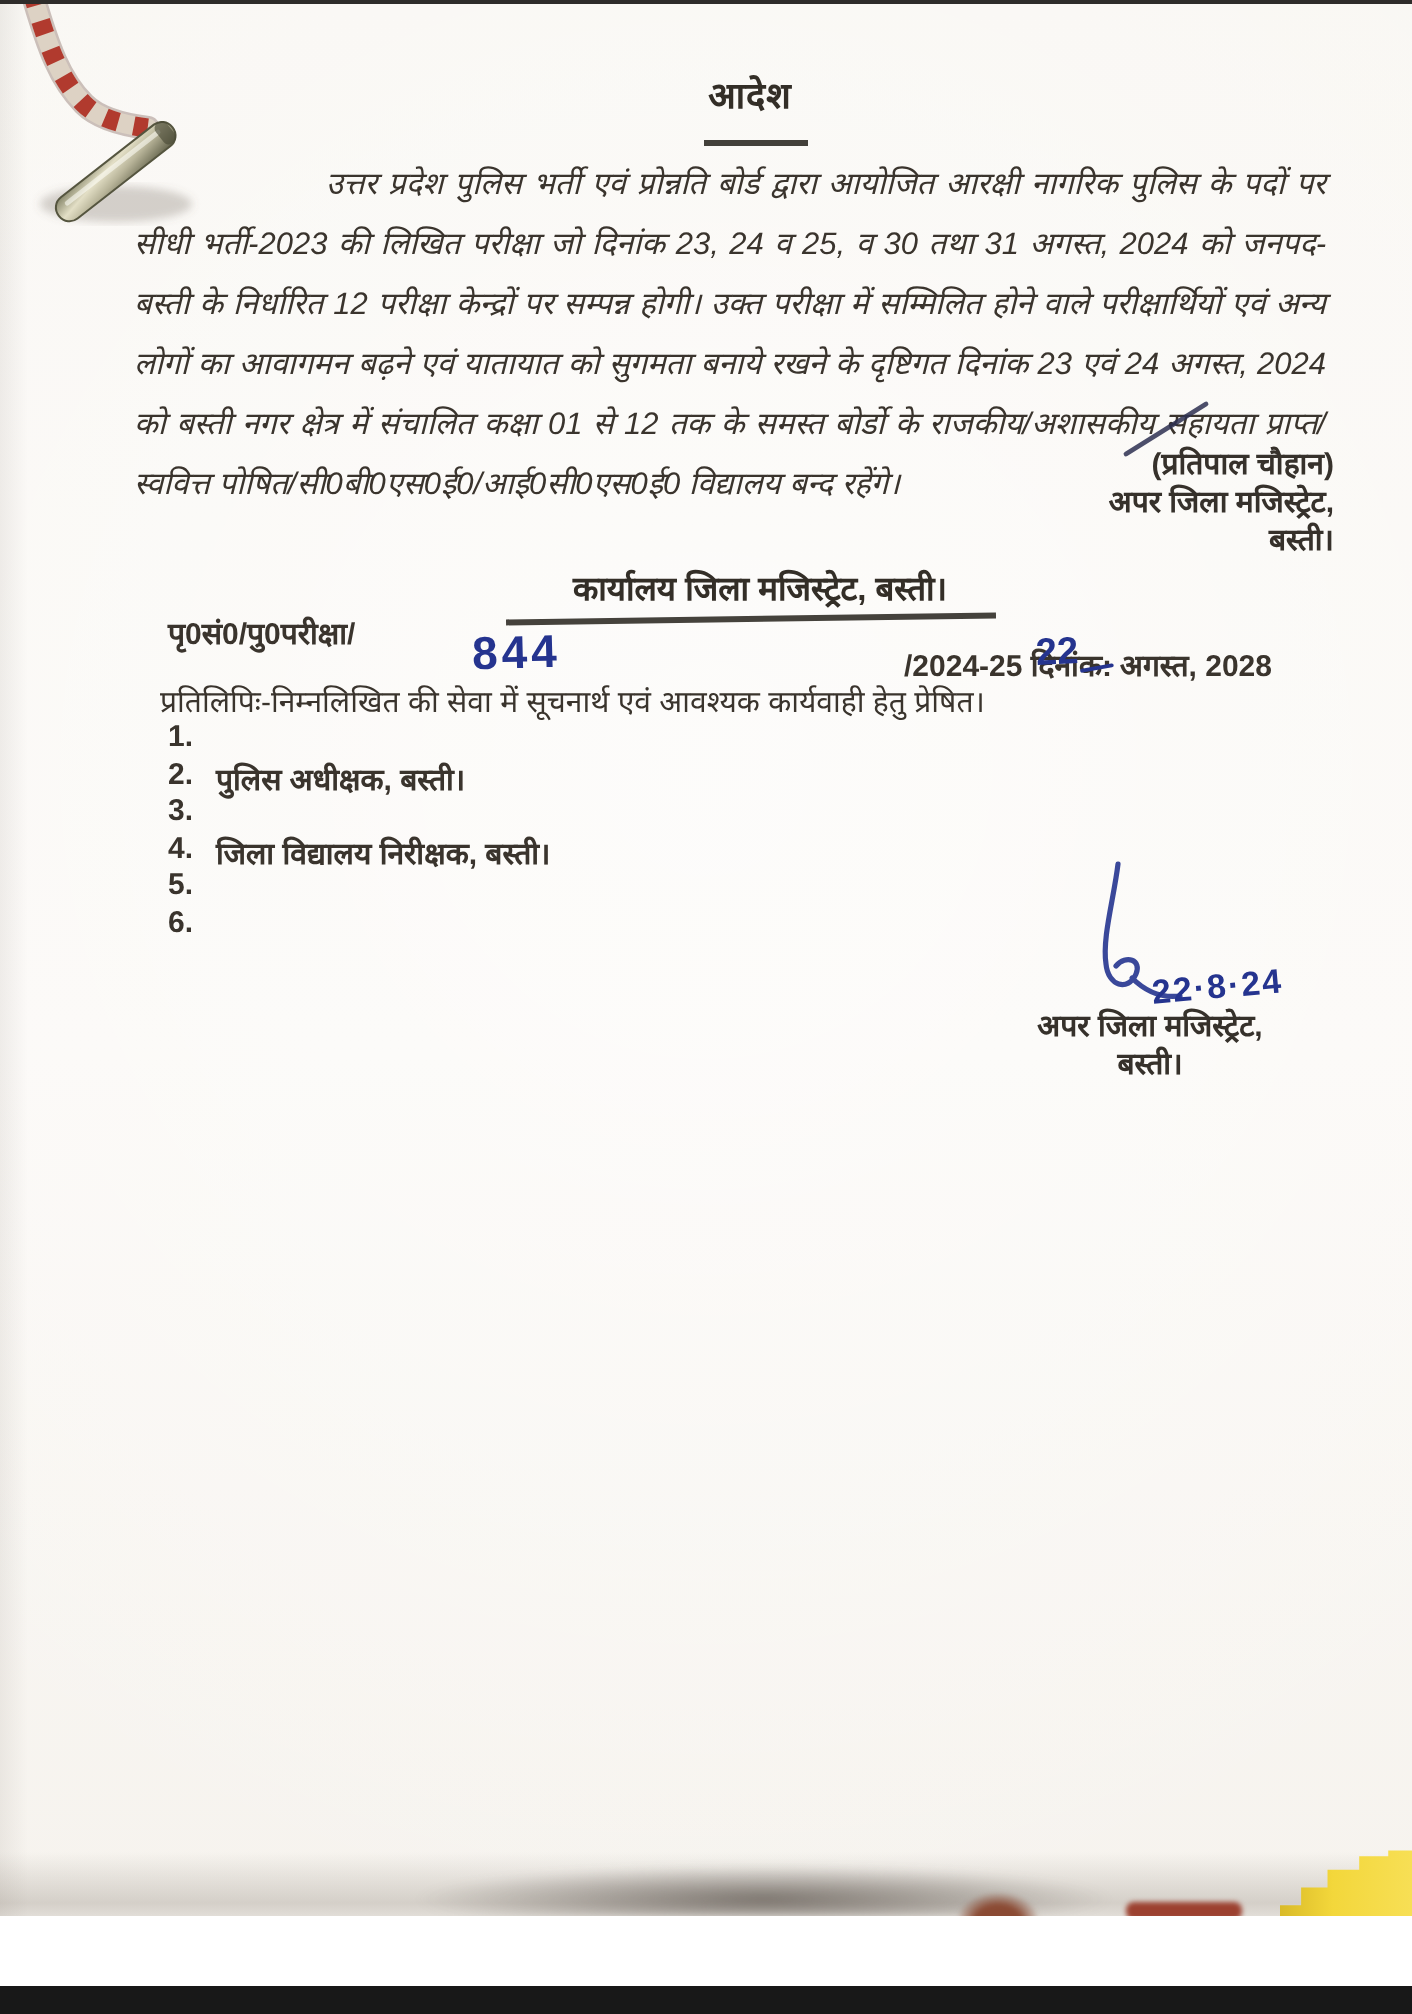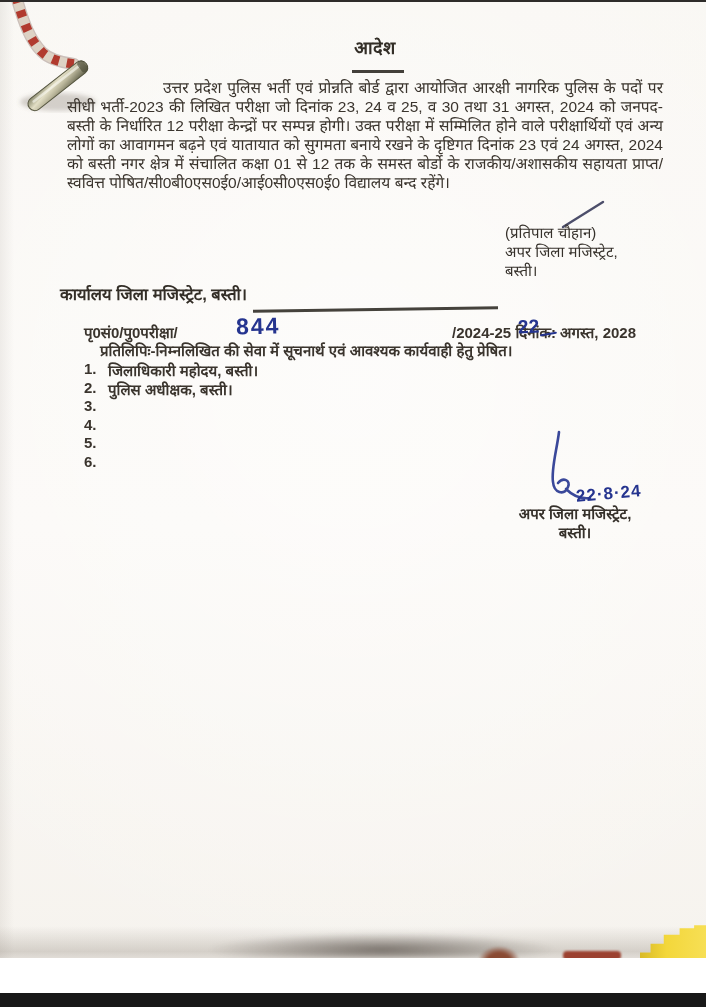--- a/index.html
+++ b/index.html
@@ -11,35 +11,35 @@
         background:
           radial-gradient(120% 90% at 50% 40%, rgba(255,255,255,.55), rgba(0,0,0,0) 70%),
           linear-gradient(to bottom,#f9f7f3 0%,#fbf9f6 55%,#f6f3ee 100%);
         border-top:2px solid #2e2c2a;box-sizing:border-box;}
   .page::before{content:"";position:absolute;left:0;top:0;bottom:0;width:14px;
         background:linear-gradient(to right,rgba(120,110,100,.10),rgba(0,0,0,0));}
   .txt{position:absolute;color:#3a342d;}
   .title-wrap{left:67px;top:33px;width:616px;text-align:center;font-size:18px;
         font-weight:bold;letter-spacing:.5px;color:#332e27;}
   .title-line{position:absolute;left:352px;top:68px;width:52px;height:3px;background:#43403a;}
-  .para{left:67px;top:76px;width:596px;font-size:15.5px;line-height:19px;
-        text-align:justify;text-indent:96px;font-weight:500;}
-  .sig-block{left:505px;top:221px;width:162px;text-align:left;font-size:15px;
-        line-height:19px;font-weight:400;color:#36312b;}
-  .office-head{left:60px;top:280px;width:640px;font-size:16.5px;
+  .para{left:67px;top:76px;width:596px;font-size:15.5px;line-height:30px;
+        text-align:justify;text-indent:96px;font-weight:500;font-style:italic;}
+  .sig-block{left:505px;top:221px;width:162px;text-align:right;font-size:15px;
+        line-height:19px;font-weight:700;color:#36312b;}
+  .office-head{left:60px;top:280px;width:640px;text-align:center;font-size:16.5px;
         font-weight:bold;color:#332e27;}
   .office-line{position:absolute;left:253px;top:306px;width:245px;height:2.5px;
         background:#45423c;transform:rotate(-0.8deg);}
   .ref{font-size:15px;font-weight:600;white-space:nowrap;}
   .hand{color:#25348f;font-weight:700;}
   .ref-num{left:236px;top:311px;font-size:23px;letter-spacing:2px;transform:rotate(-1.5deg);}
   .ref-day{left:518px;top:314px;font-size:19px;transform:rotate(-3deg);}
   .day-dash{position:absolute;left:540px;top:331px;width:17px;height:2.4px;
         background:#25348f;transform:rotate(-10deg);border-radius:2px;}
-  .copy-line{left:100px;top:338px;width:580px;font-size:15px;font-weight:700;}
+  .copy-line{left:80px;top:338px;width:580px;font-size:15px;font-weight:400;}
   .list{left:84px;top:358px;width:590px;font-size:15px;font-weight:600;}
   .list-row{display:flex;height:18.6px;align-items:flex-start;}
   .list-row .num{width:24px;flex:none;}
   .hand-date{left:576px;top:482px;font-size:17px;font-weight:700;color:#25348f;
         transform:rotate(-5deg);white-space:nowrap;letter-spacing:1px;}
   .closing-block{left:494px;top:502px;width:162px;text-align:center;font-size:15px;
         line-height:19px;font-weight:600;color:#36312b;}
   svg.overlay{position:absolute;pointer-events:none;}
   
   .scan-shadow{position:absolute;left:0;top:924px;width:706px;height:34px;
@@ -99,43 +99,43 @@
 
     <div class="txt sig-block">
       <div>(प्रतिपाल चौहान)</div>
       <div>अपर जिला मजिस्ट्रेट,</div>
       <div>बस्ती।</div>
     </div>
 
     <div class="txt office-head">कार्यालय जिला मजिस्ट्रेट, बस्ती।</div>
     <div class="office-line"></div>
 
-    <div class="txt ref" style="left:84px;top:320px">पृ0सं0/पु0परीक्षा/</div>
+    <div class="txt ref" style="left:84px;top:304px">पृ0सं0/पु0परीक्षा/</div>
     <div class="txt ref hand ref-num">844</div>
     <div class="txt ref" style="left:452px;top:320px">/2024-25 दिनांक:</div>
     <div class="txt ref hand ref-day">22</div>
     <div class="day-dash"></div>
     <div class="txt ref" style="left:560px;top:320px">अगस्त, 2028</div>
 
     <div class="txt copy-line">प्रतिलिपिः-निम्नलिखित की सेवा में सूचनार्थ एवं आवश्यक कार्यवाही हेतु प्रेषित।</div>
 
     <div class="txt list">
       <div class="list-row">
         <span class="num">1.</span>
-        <span>जिलाधिकारी महोदय, बस्ती।</span>
       </div>
       <div class="list-row">
         <span class="num">2.</span>
         <span>पुलिस अधीक्षक, बस्ती।</span>
       </div>
       <div class="list-row">
         <span class="num">3.</span>
       </div>
       <div class="list-row">
         <span class="num">4.</span>
+        <span>जिला विद्यालय निरीक्षक, बस्ती।</span>
       </div>
       <div class="list-row">
         <span class="num">5.</span>
       </div>
       <div class="list-row">
         <span class="num">6.</span>
       </div>
     </div>
 
     <svg class="overlay" style="left:540px;top:425px" width="130" height="85" viewBox="0 0 130 85">

